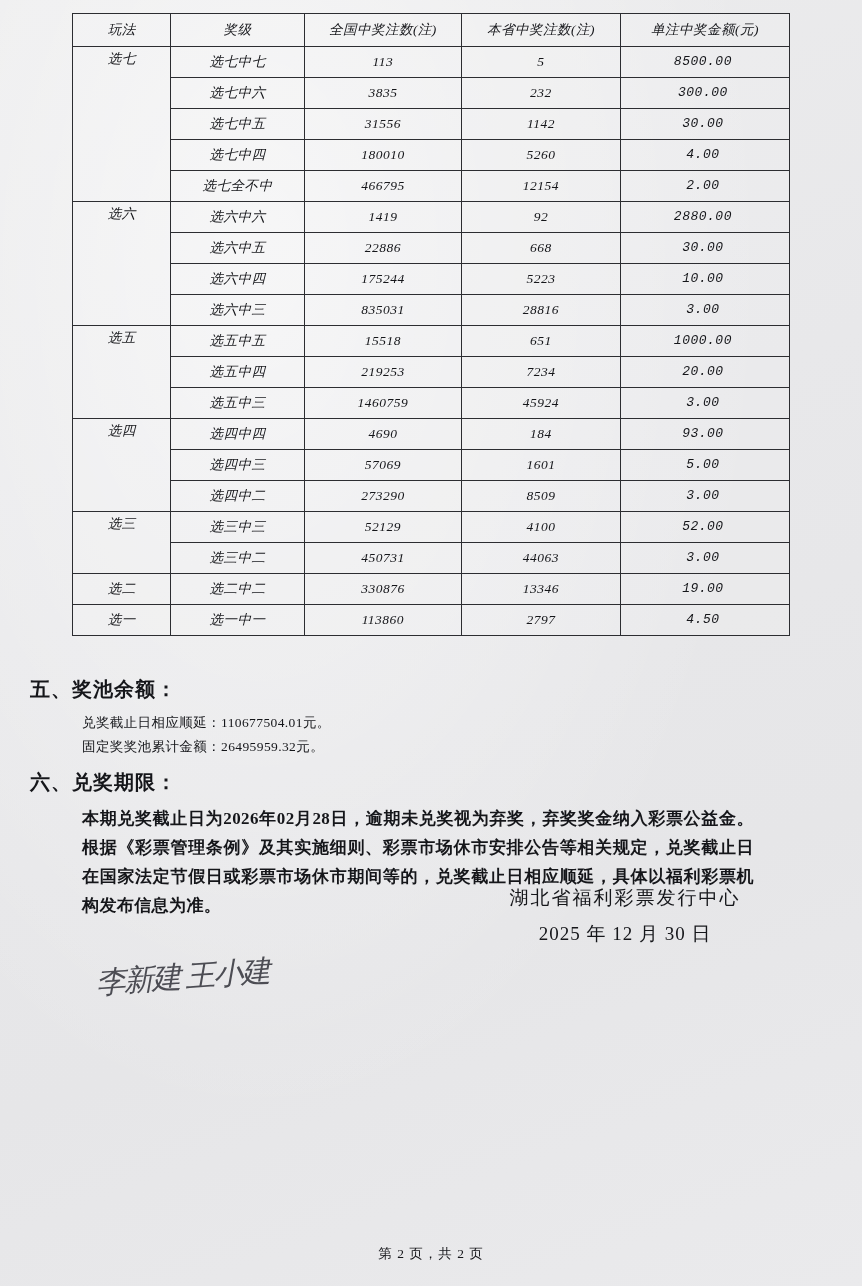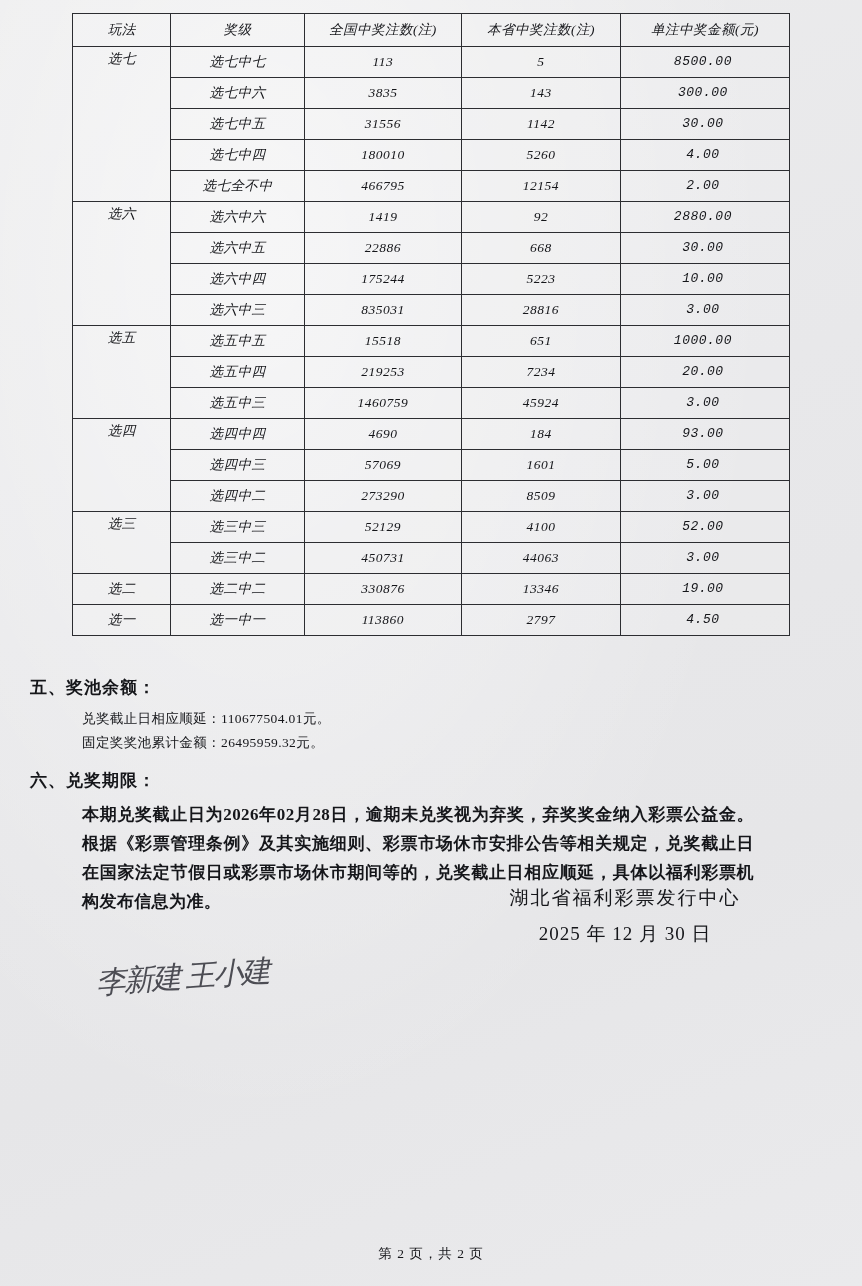--- a/index.html
+++ b/index.html
@@ -77,21 +77,21 @@
     margin-left: 12px;
   }
 
   
   .section {
     position: absolute;
     left: 30px;
     width: 800px;
   }
   .sec-title {
-    font-size: 17px;
+    font-size: 20px;
     font-weight: bold;
     letter-spacing: 1px;
   }
   .sec-body {
     font-size: 13.5px;
     line-height: 1.75;
     margin-left: 52px;
     letter-spacing: 0.4px;
   }
   .sec-body.tight {
@@ -171,21 +171,21 @@
         <tr>
           <td class="playcell" rowspan="5">选七</td>
           <td>选七中七</td>
           <td class="num">113</td>
           <td class="num">5</td>
           <td class="col-amt amt">8500.00</td>
         </tr>
         <tr>
           <td>选七中六</td>
           <td class="num">3835</td>
-          <td class="num">143</td>
+          <td class="num">232</td>
           <td class="col-amt amt">300.00</td>
         </tr>
         <tr>
           <td>选七中五</td>
           <td class="num">31556</td>
           <td class="num">1142</td>
           <td class="col-amt amt">30.00</td>
         </tr>
         <tr>
           <td>选七中四</td>

